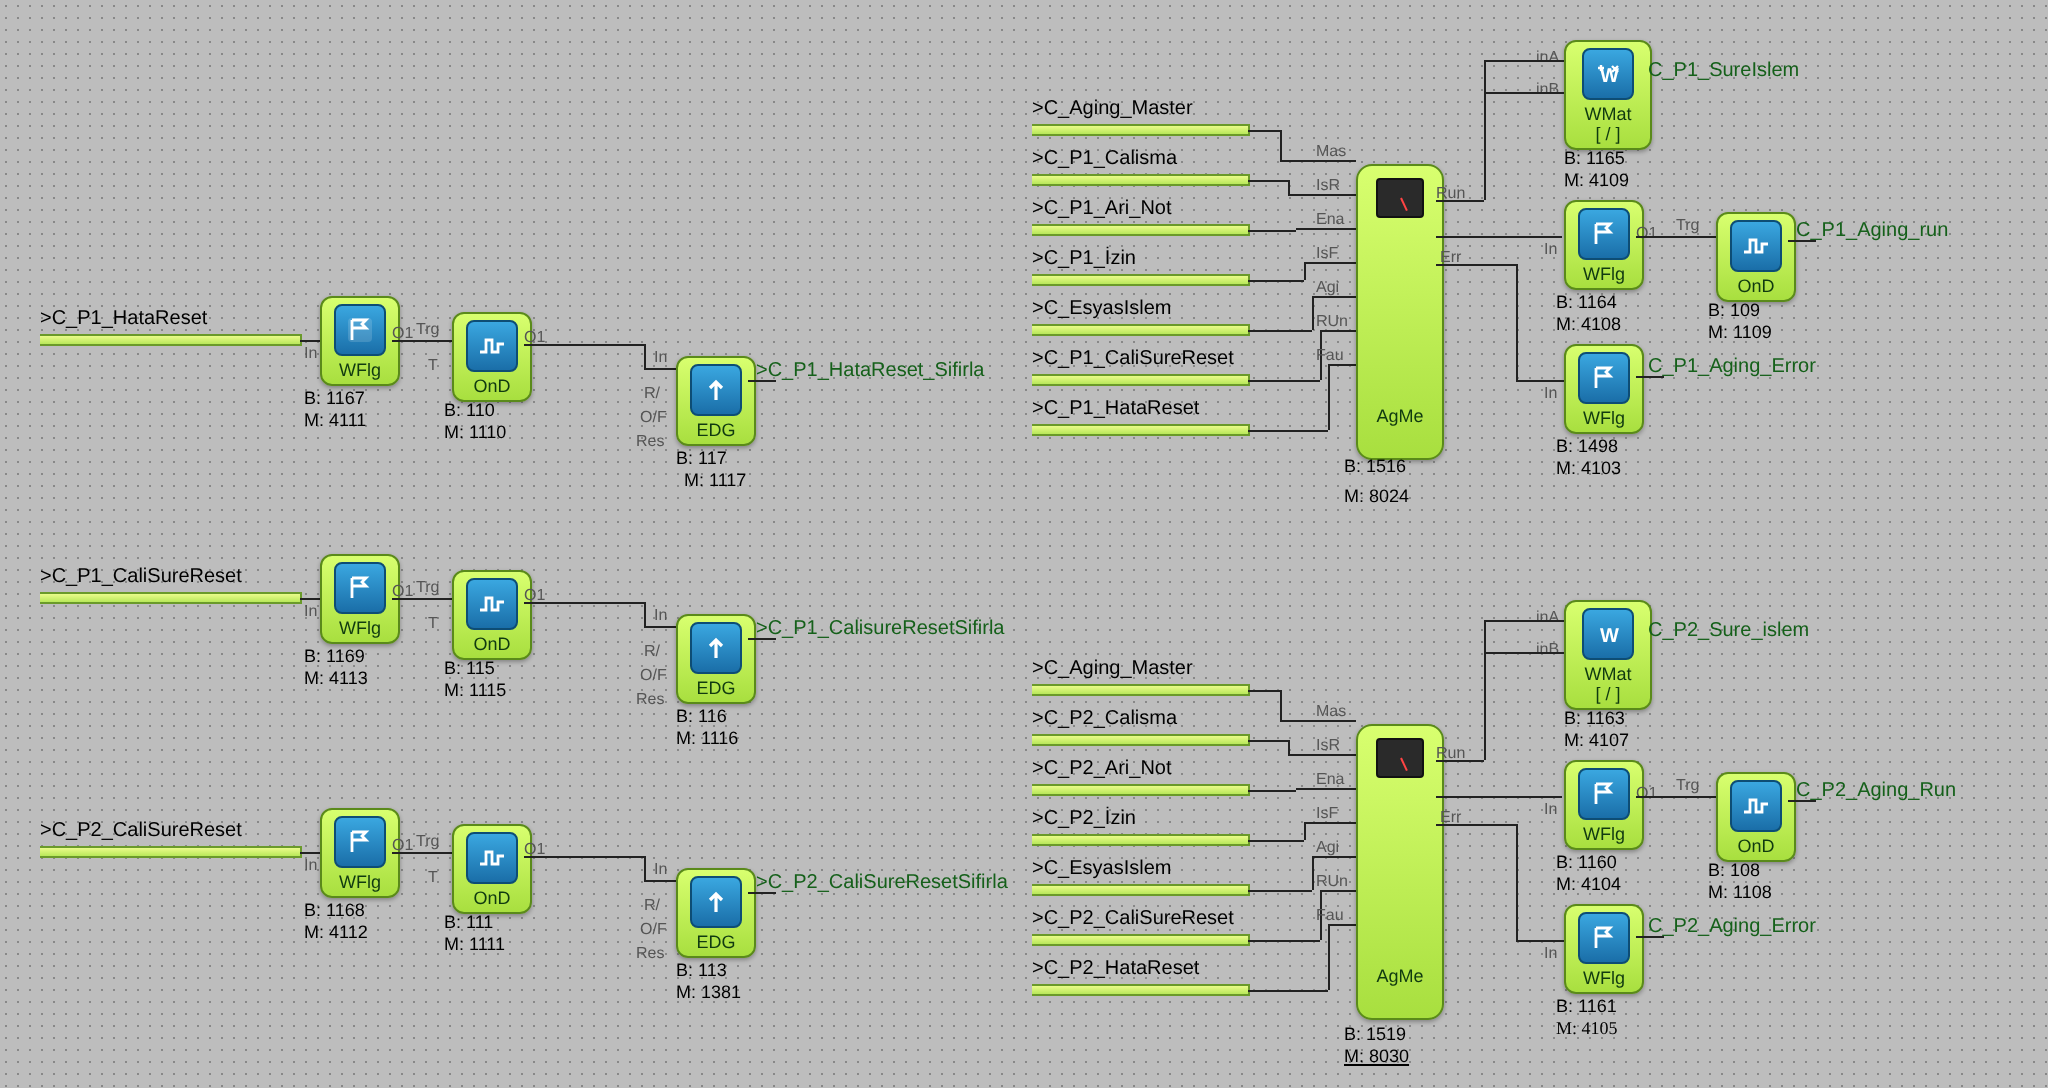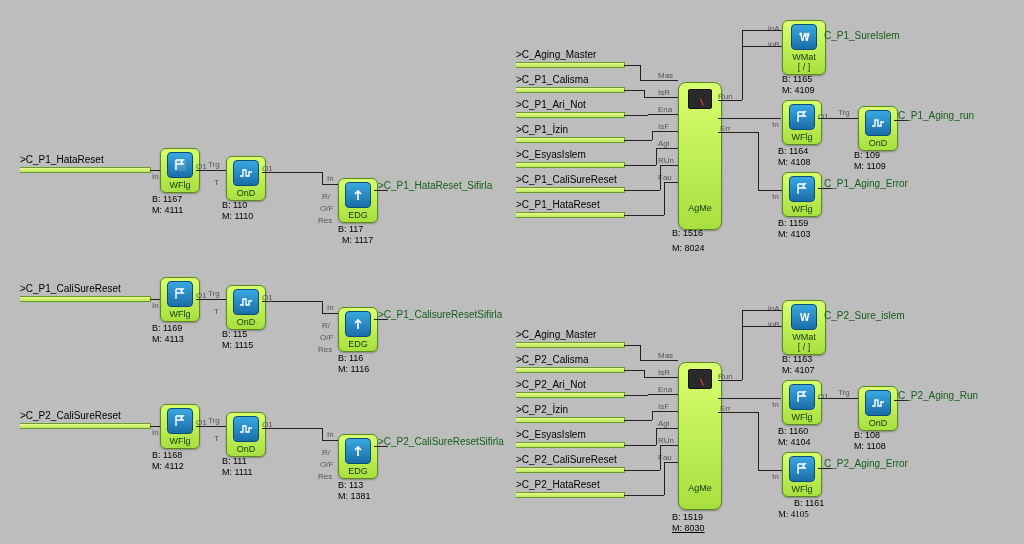--- a/index.html
+++ b/index.html
@@ -371,21 +371,21 @@
 
 <div class="block" style="left:782px; top:172px;">
   <div class="icon">
       <svg width="14" height="14" viewBox="0 0 14 14">
         <path d="M3 2v10M3 2h7l-2 2 2 2H3" stroke="#fff" stroke-width="1.4" fill="none"></path>
       </svg>
     </div>
   <div class="type-label">WFlg</div>
 </div>
 <span class="port" style="left:772px; top:192px;">In</span>
-<span class="sub" style="left:778px; top:218px;">B: 1159</span>
+<span class="sub" style="left:778px; top:218px;">B: 1498</span>
 <span class="sub" style="left:778px; top:229px;">M: 4103</span>
 <div class="wire wire-h" style="left:718px; top:132px; width:40px;"></div>
 <div class="wire wire-v" style="left:758px; top:132px; height:58px;"></div>
 <div class="wire wire-h" style="left:758px; top:190px; width:24px;"></div>
 <div class="wire wire-h" style="left:818px; top:188px; width:14px;"></div>
 <span class="lab" style="left:824px; top:178px; color:#15601a;">C_P1_Aging_Error</span>
 
 <div id="rg2-anchors">
     <div class="anchor" style="left:516px; top:342px; width:108px;"></div>
     <span class="lab" style="left:516px; top:329px;">&gt;C_Aging_Master</span>
@@ -493,19 +493,19 @@
 
 <div class="block" style="left:782px; top:452px;">
   <div class="icon">
       <svg width="14" height="14" viewBox="0 0 14 14">
         <path d="M3 2v10M3 2h7l-2 2 2 2H3" stroke="#fff" stroke-width="1.4" fill="none"></path>
       </svg>
     </div>
   <div class="type-label">WFlg</div>
 </div>
 <span class="port" style="left:772px; top:472px;">In</span>
-<span class="sub" style="left:794px; top:498px;">B: 1161</span>
+<span class="sub" style="left:778px; top:498px;">B: 1161</span>
 <span class="sub" style="left:778px; top:509px;font-family:Liberation Serif, serif;">M: 4105</span>
 <div class="wire wire-h" style="left:718px; top:412px; width:40px;"></div>
 <div class="wire wire-v" style="left:758px; top:412px; height:58px;"></div>
 <div class="wire wire-h" style="left:758px; top:470px; width:24px;"></div>
 <div class="wire wire-h" style="left:818px; top:468px; width:14px;"></div>
 <span class="lab" style="left:824px; top:458px; color:#15601a;">C_P2_Aging_Error</span>
 
 </body></html>

